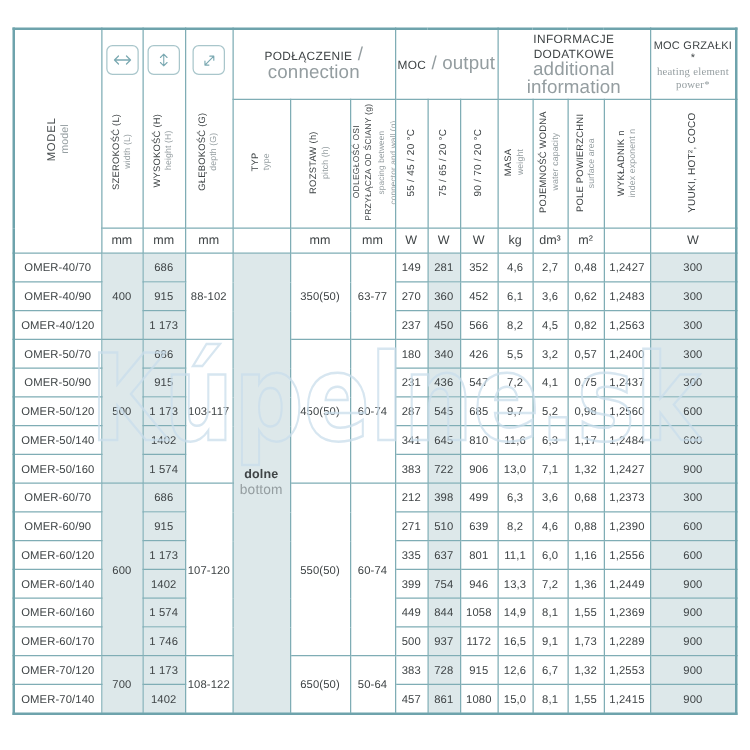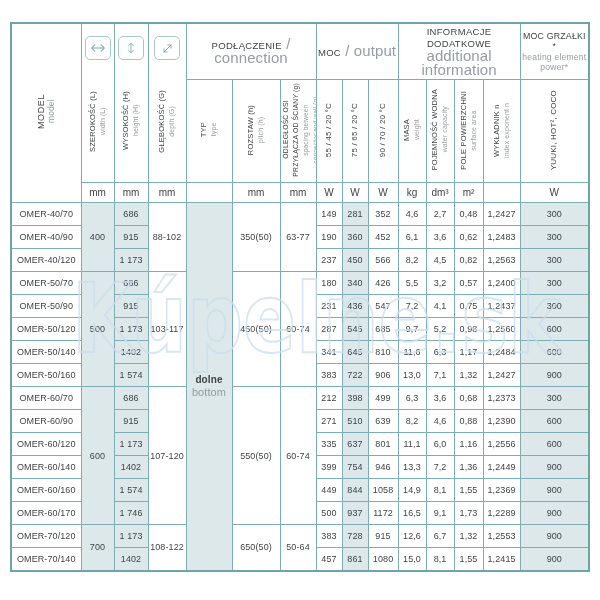--- a/index.html
+++ b/index.html
@@ -61,21 +61,21 @@
   .icon-box svg{stroke:#7ba9b2;fill:none;stroke-width:1.3;stroke-linecap:round;stroke-linejoin:round;}
   .dim-wrap .vt{margin-top:auto;margin-bottom:auto;}
   
   .diag{
     background-image:linear-gradient(to bottom right,
       transparent calc(50% - 0.6px), var(--border) calc(50% - 0.6px),
       var(--border) calc(50% + 0.6px), transparent calc(50% + 0.6px));
   }
   
   .heater-head{font-size:8.8px;line-height:10.5px;letter-spacing:0.2px;}
-  .heater-head .en{color:var(--gray);font-size:8.6px;}
+  .heater-head .en{color:var(--gray);font-size:8.6px;font-family:Liberation Serif, serif;}
   
   .typ-pl{font-size:10px;color:var(--dark);font-weight:bold;line-height:12px;}
   .typ-en{font-size:11px;color:var(--gray);line-height:12px;}
   
   .watermark{position:absolute;left:0;top:0;pointer-events:none;z-index:5;}
   .watermark text{
     font-family:"DejaVu Sans", sans-serif;font-weight:bold;
     fill:none;stroke:var(--wm);stroke-width:2px;opacity:0.75;
   }
 </style>
@@ -262,21 +262,21 @@
         <td>352</td>
         <td>4,6</td>
         <td>2,7</td>
         <td>0,48</td>
         <td>1,2427</td>
         <td class="shade">300</td>
       </tr>
       <tr>
         <td>OMER-40/90</td>
         <td class="shade">915</td>
-        <td>190</td>
+        <td>270</td>
         <td class="shade">360</td>
         <td>452</td>
         <td>6,1</td>
         <td>3,6</td>
         <td>0,62</td>
         <td>1,2483</td>
         <td class="shade">300</td>
       </tr>
       <tr>
         <td>OMER-40/120</td>

